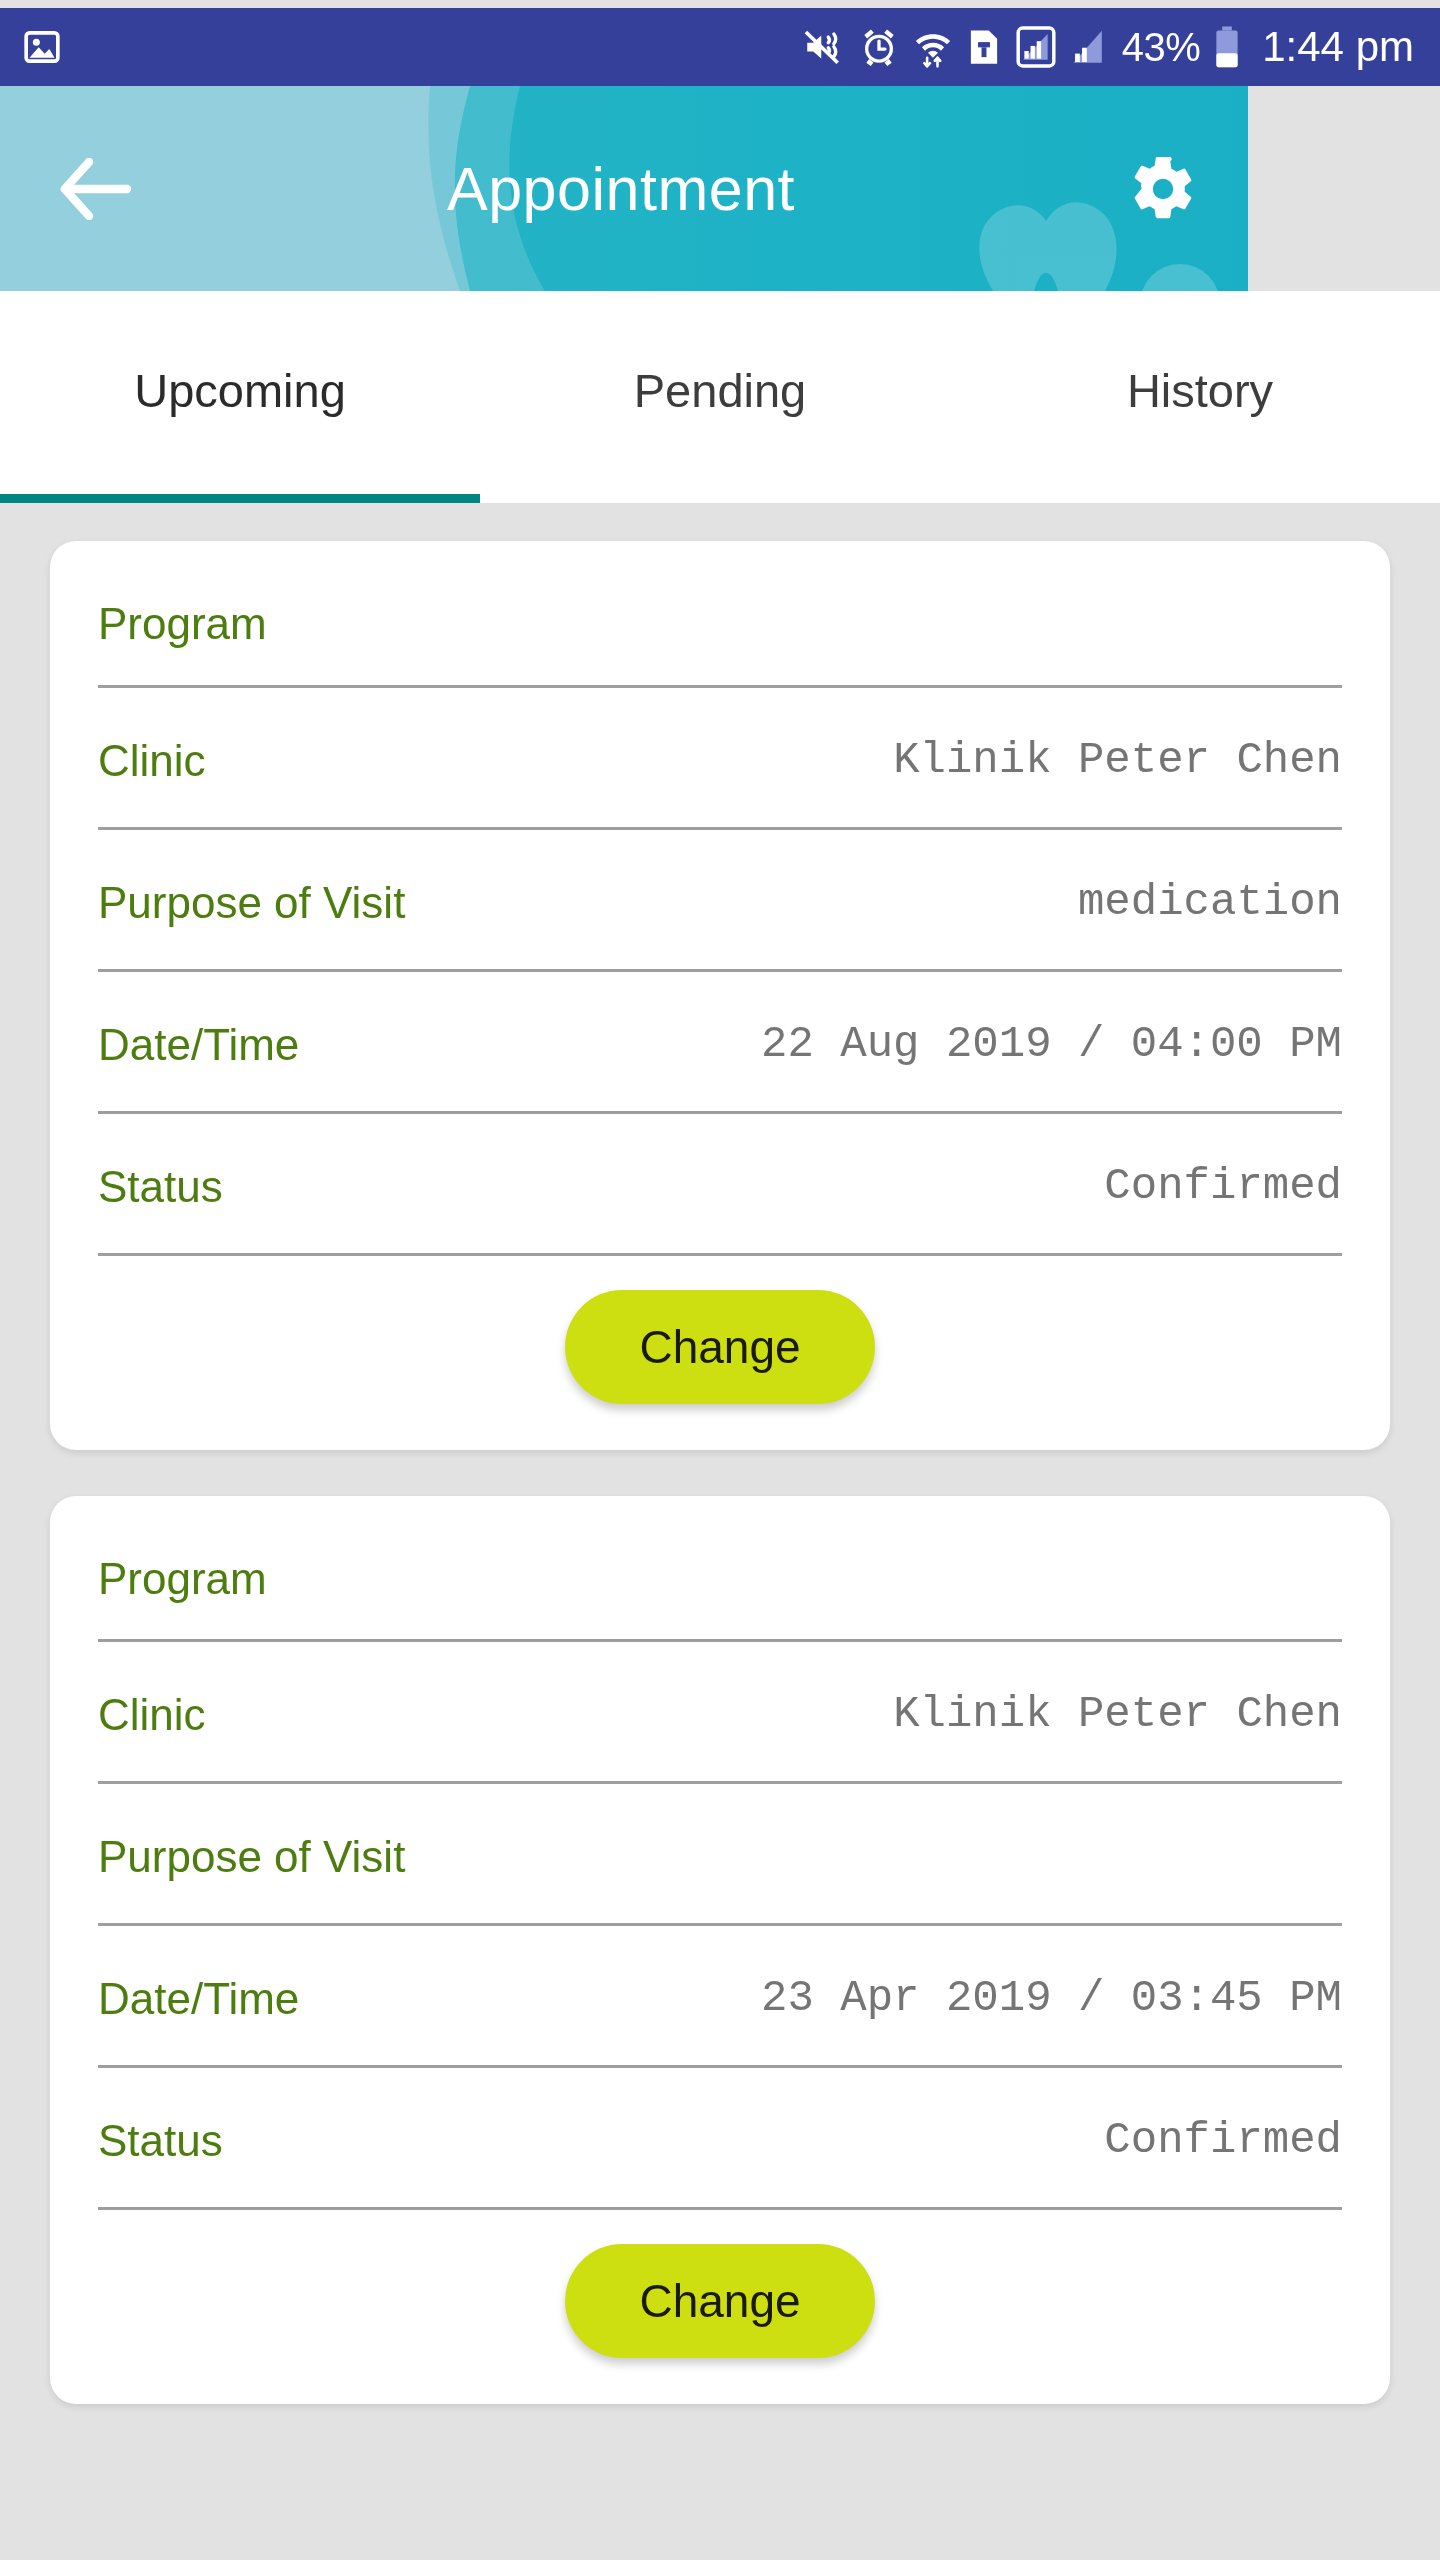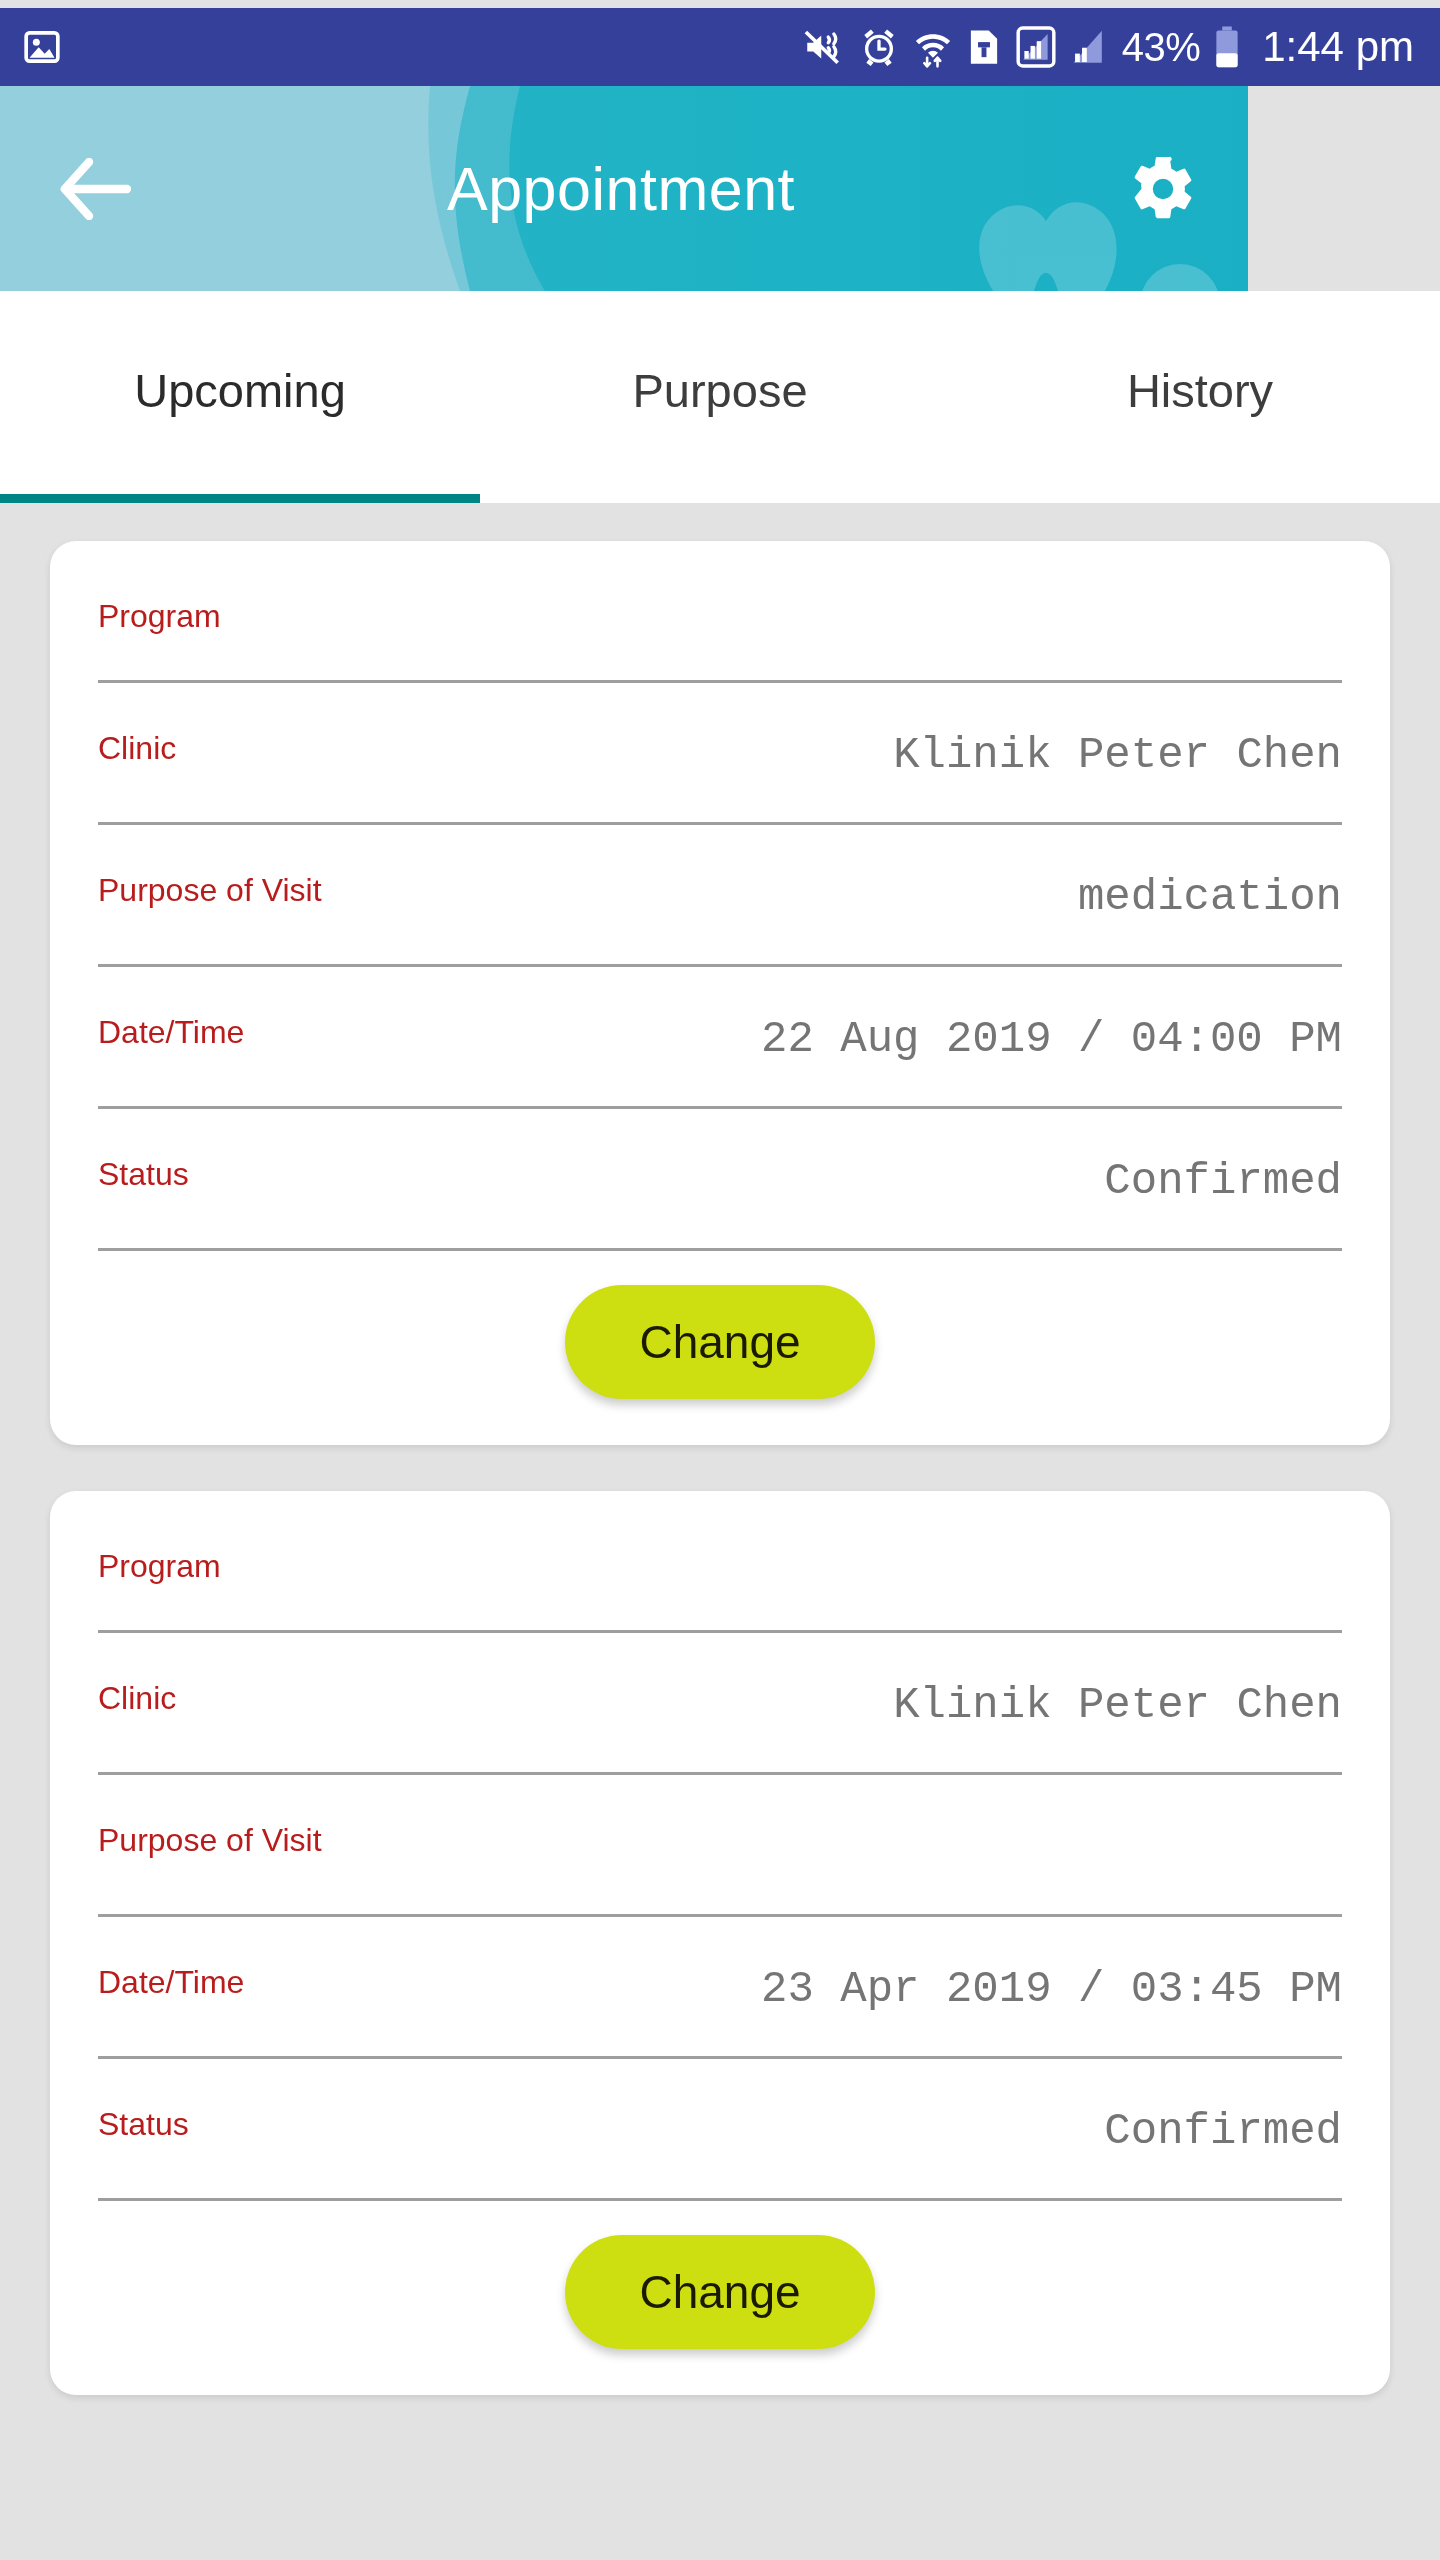--- a/index.html
+++ b/index.html
@@ -152,22 +152,22 @@
     align-items: flex-start;
     justify-content: space-between;
     border-bottom: 3px solid #9e9e9e;
     padding: 46px 0 34px 0;
     min-height: 142px;
     gap: 30px;
   }
   .row:first-child { padding-top: 56px; }
 
   .row-label {
-    font-size: 32px;
-    color: #b91c1c;
+    font-size: 44px;
+    color: #4d7c0f;
     line-height: 1.22;
     max-width: 430px;
     font-family: "Liberation Sans", sans-serif;
   }
   .row-value {
     font-size: 44px;
     color: #757575;
     text-align: right;
     line-height: 1.22;
     flex: 1 1 auto;
@@ -297,21 +297,21 @@
       </svg>
     </div>
   </div>
 </div>
 
 <div class="tabs">
   <div class="tab active">
     <span class="tab-label">Upcoming</span>
   </div>
   <div class="tab">
-    <span class="tab-label">Purpose</span>
+    <span class="tab-label">Pending</span>
   </div>
   <div class="tab">
     <span class="tab-label">History</span>
   </div>
   <div class="tab-underline"></div>
 </div>
 
 <div class="content">
 
   <div class="card">

